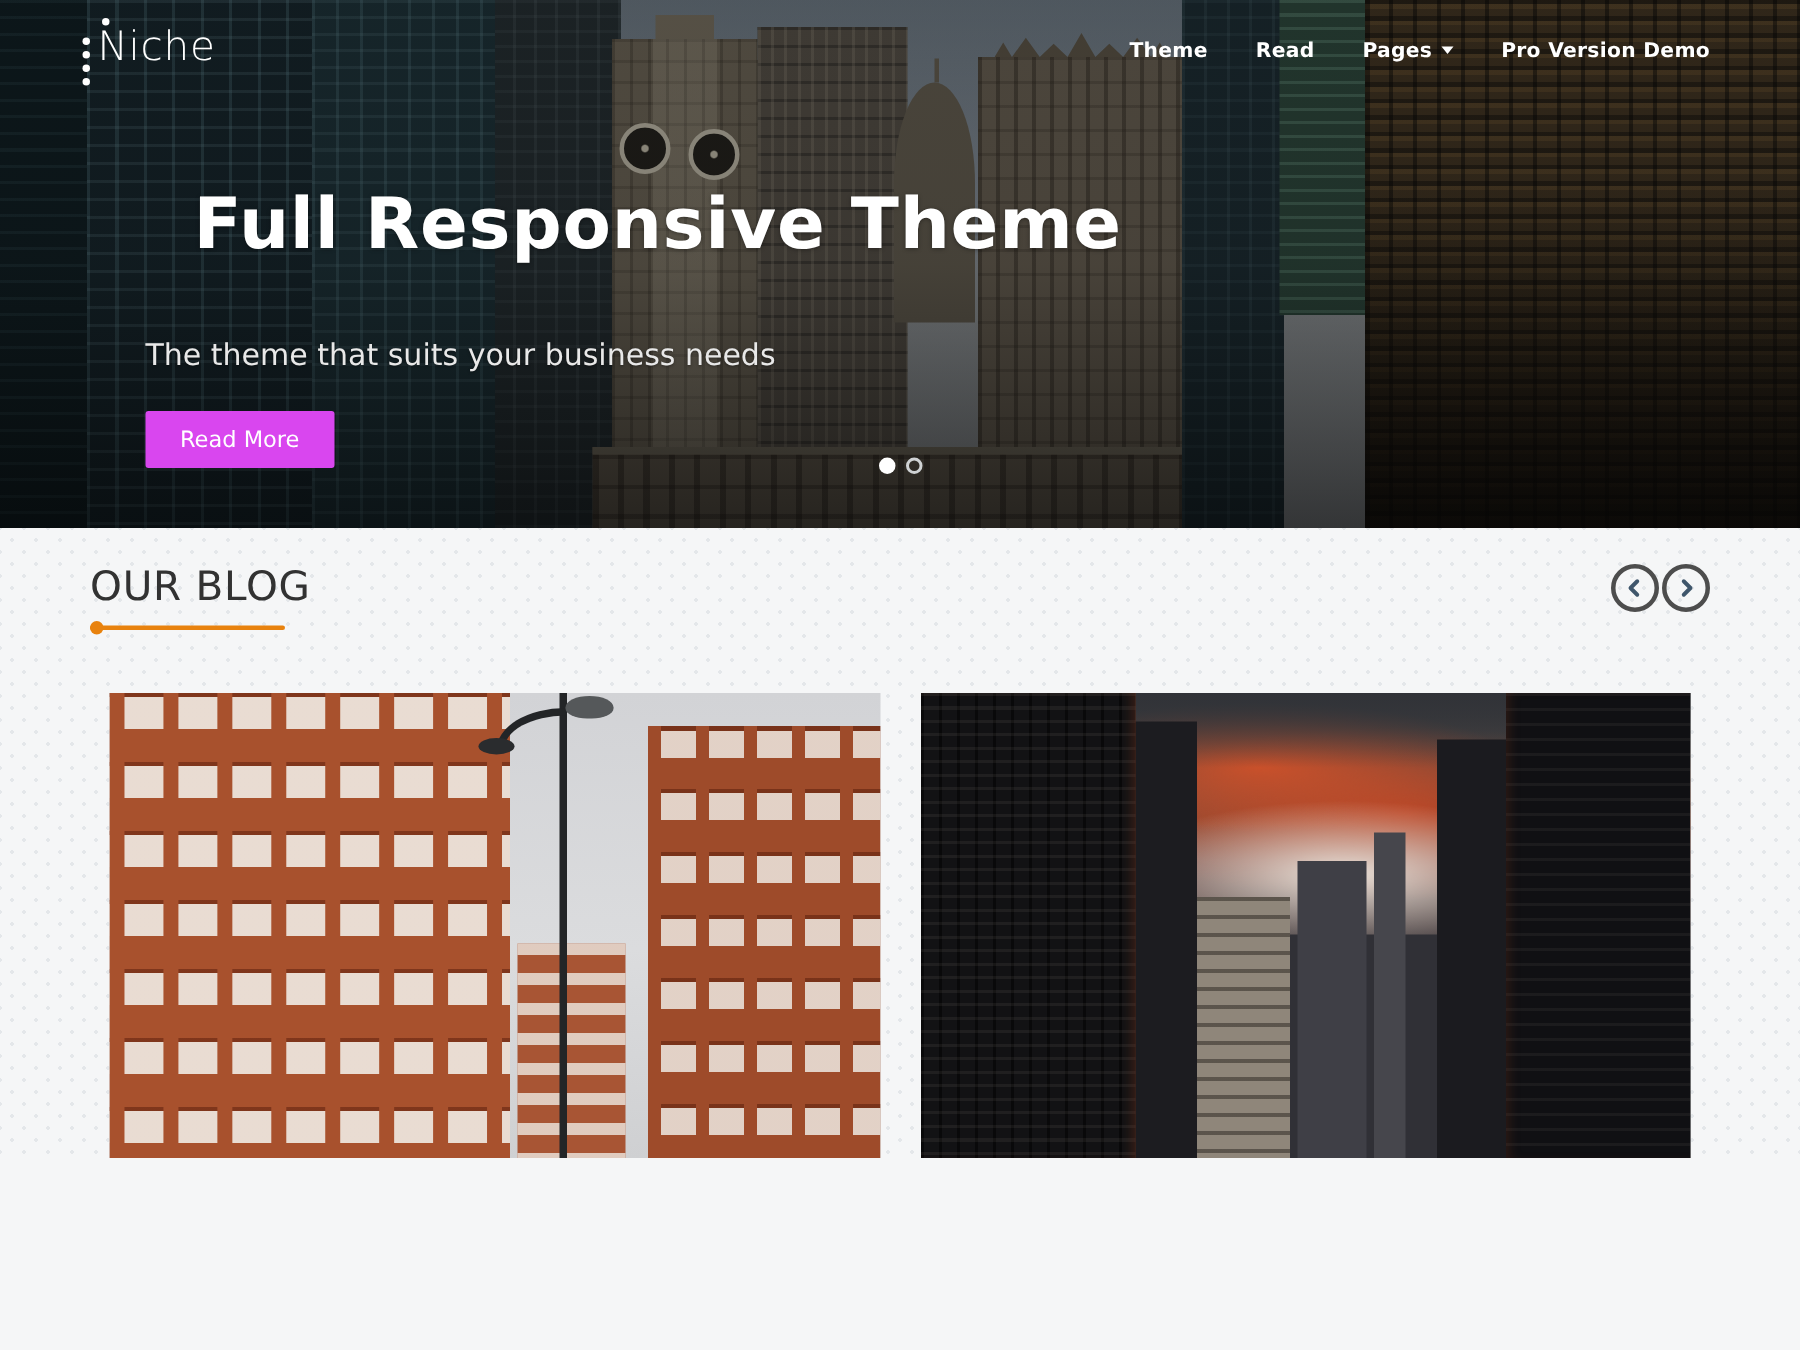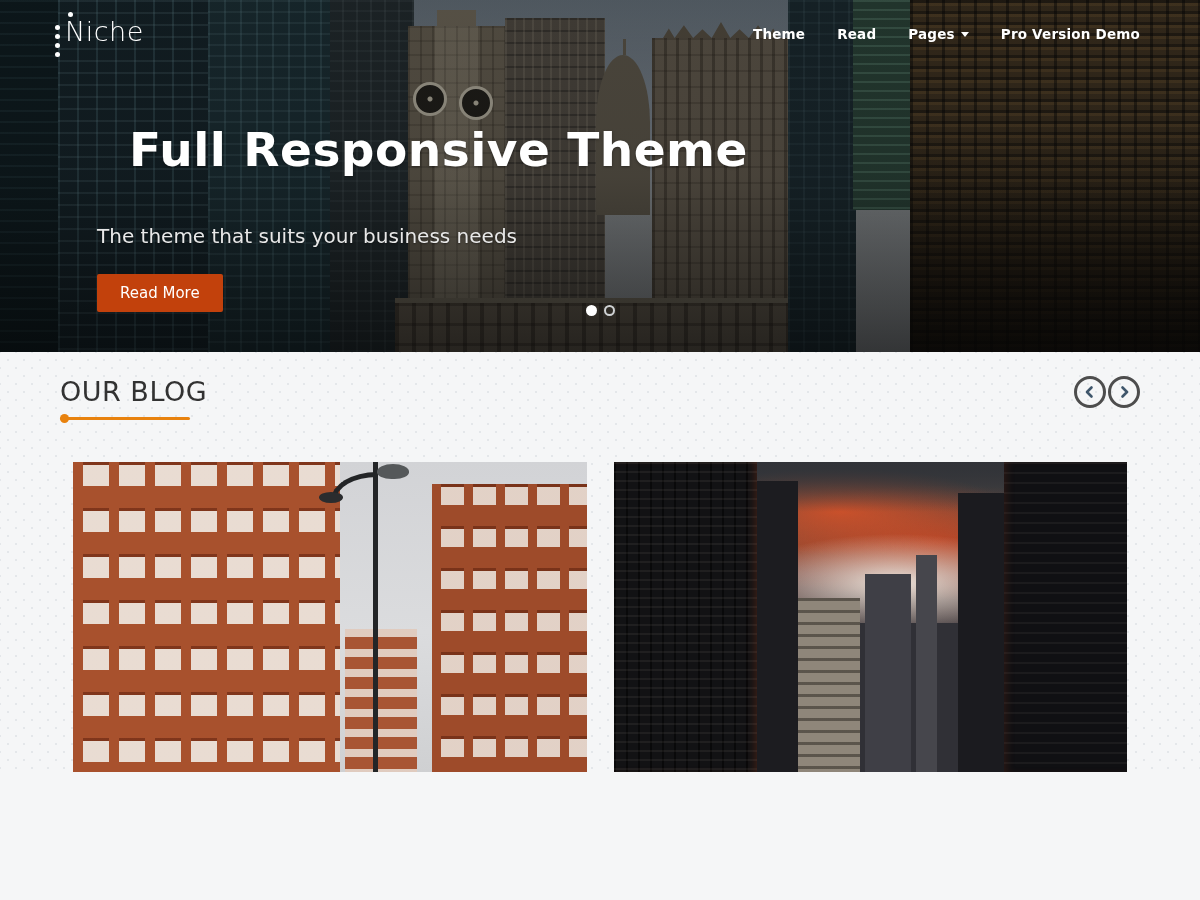--- a/index.html
+++ b/index.html
@@ -83,21 +83,21 @@
   .logo-text::before { content:''; position:absolute; left:3px; top:-2px; width:5px; height:5px; border-radius:50%; background:#fff; }
   .main-nav { display:flex; gap:32px; margin-top:12px; }
   .nav-item { color:#fff; font-size:13.5px; font-weight:700; letter-spacing:0.2px; cursor:pointer; white-space:nowrap; }
   .caret { display:inline-block; margin-left:6px; width:0; height:0; vertical-align:2px;
     border-left:4px solid transparent; border-right:4px solid transparent; border-top:5px solid #fff; }
 
   
   .hero-content { position:absolute; z-index:5; left:97px; top:122px; }
   .hero-title { color:#fff; font-size:47px; font-weight:700; letter-spacing:0.5px; text-shadow:0 1px 3px rgba(0,0,0,0.35);padding-left:32px; }
   .hero-sub { color:#e8e8e8; font-size:20px; font-weight:400; margin-top:47px; text-shadow:0 1px 2px rgba(0,0,0,0.4); }
-  .hero-cta { display:inline-block; margin-top:26px; background:#c2410c; color:#fff; border:none;
+  .hero-cta { display:inline-block; margin-top:26px; background:#d946ef; color:#fff; border:none;
     font-family:inherit; font-size:15px; padding:10px 23px; border-radius:2px; cursor:pointer; }
   .slide-dots { position:absolute; z-index:5; left:0; right:0; bottom:36px; display:flex; justify-content:center; gap:7px; }
   .sdot { width:11px; height:11px; border-radius:50%; cursor:pointer; }
   .sdot.active { background:#fff; }
   .sdot.inactive { background:transparent; border:2px solid #cfd2d4; }
 
   
   .blog-section { padding:22px 60px 0;
     background-color:#f5f6f7;
     background-image:radial-gradient(#e4e7ea 1.2px,transparent 1.4px),radial-gradient(#e4e7ea 1.2px,transparent 1.4px);

